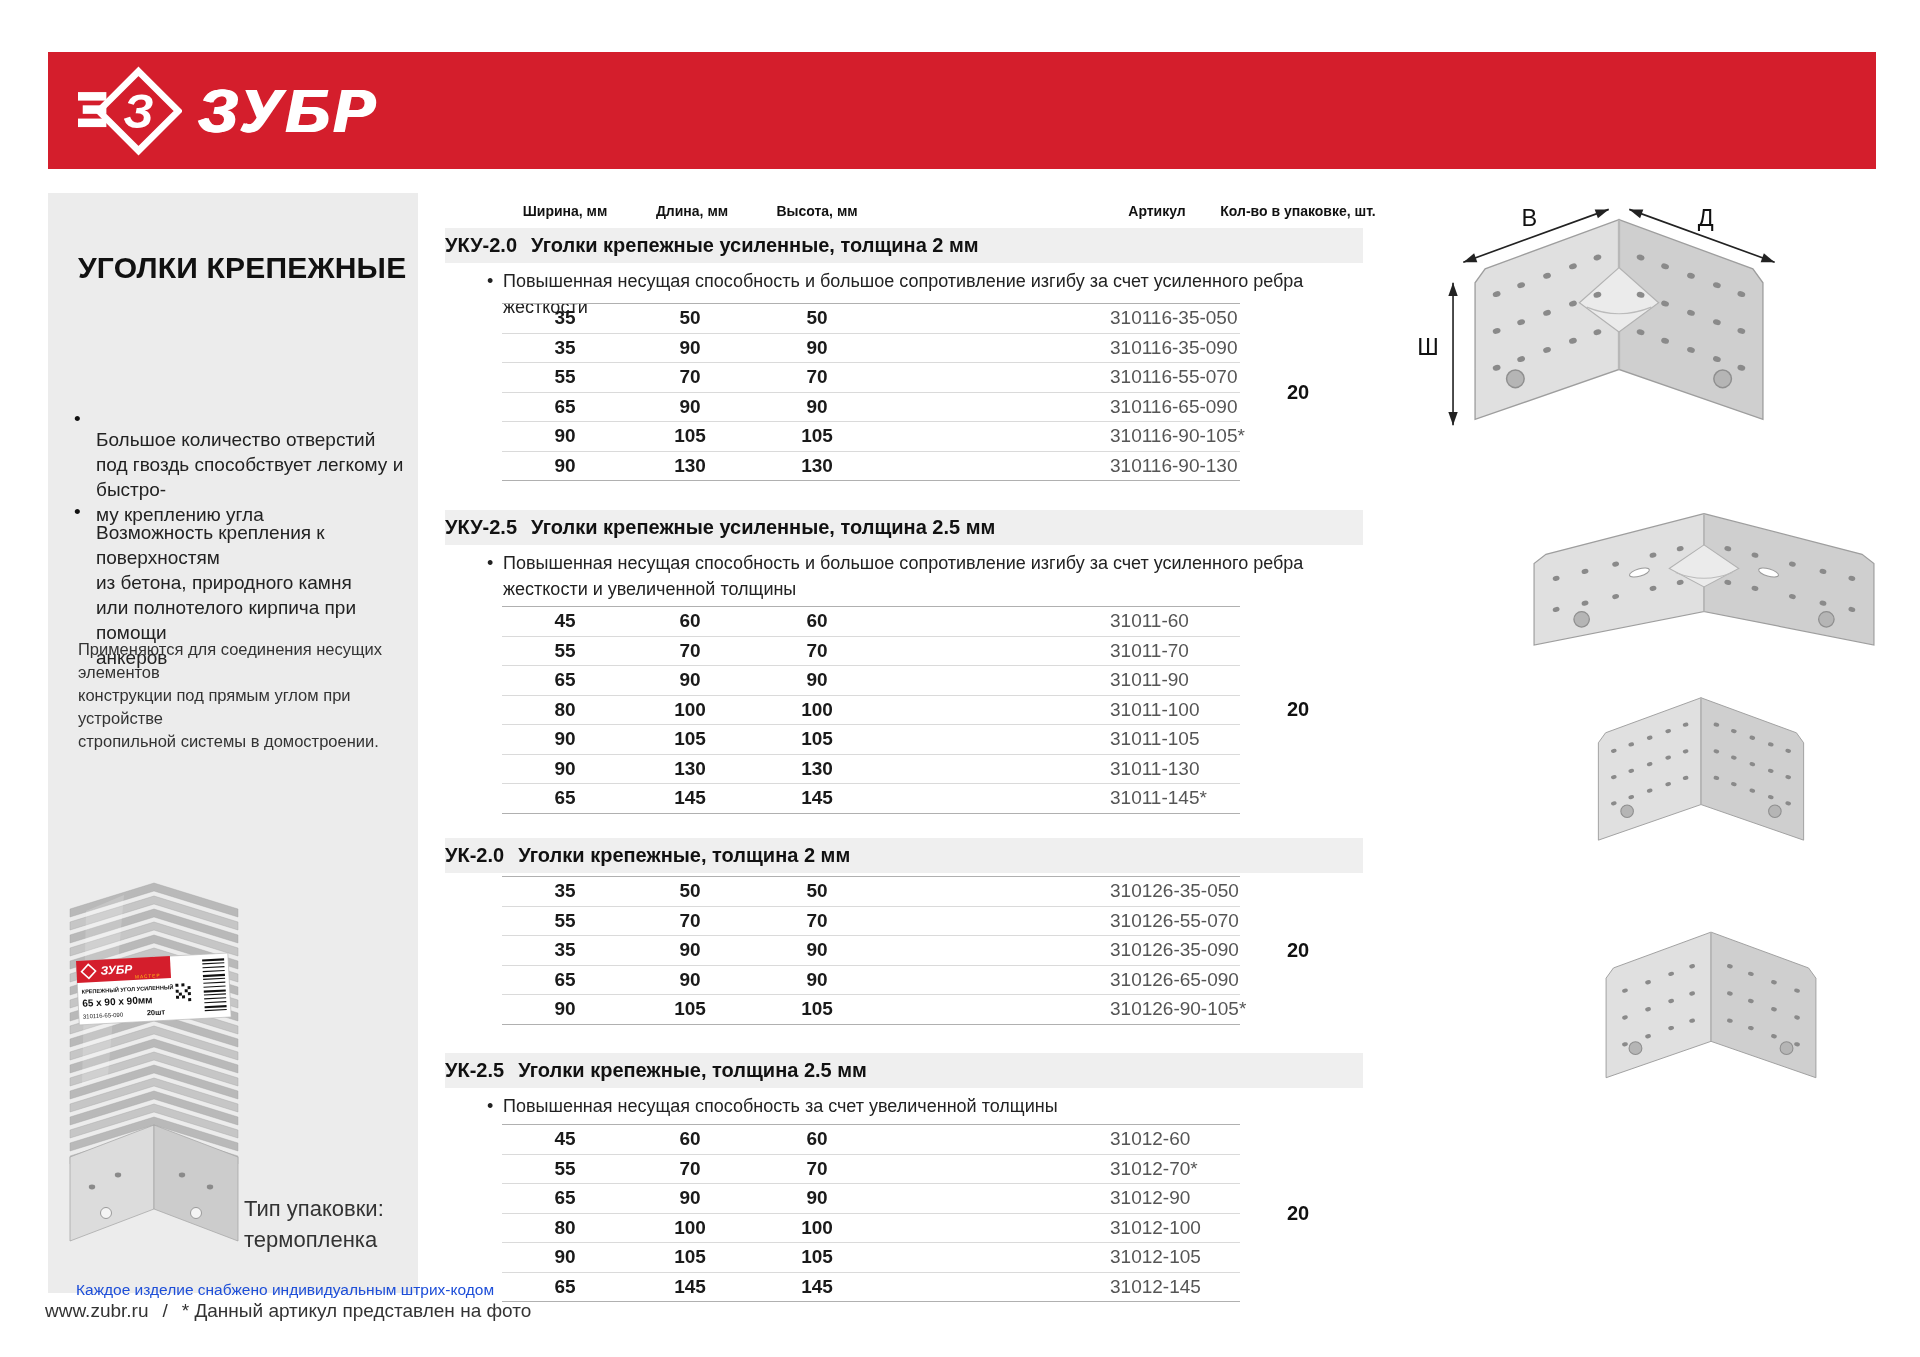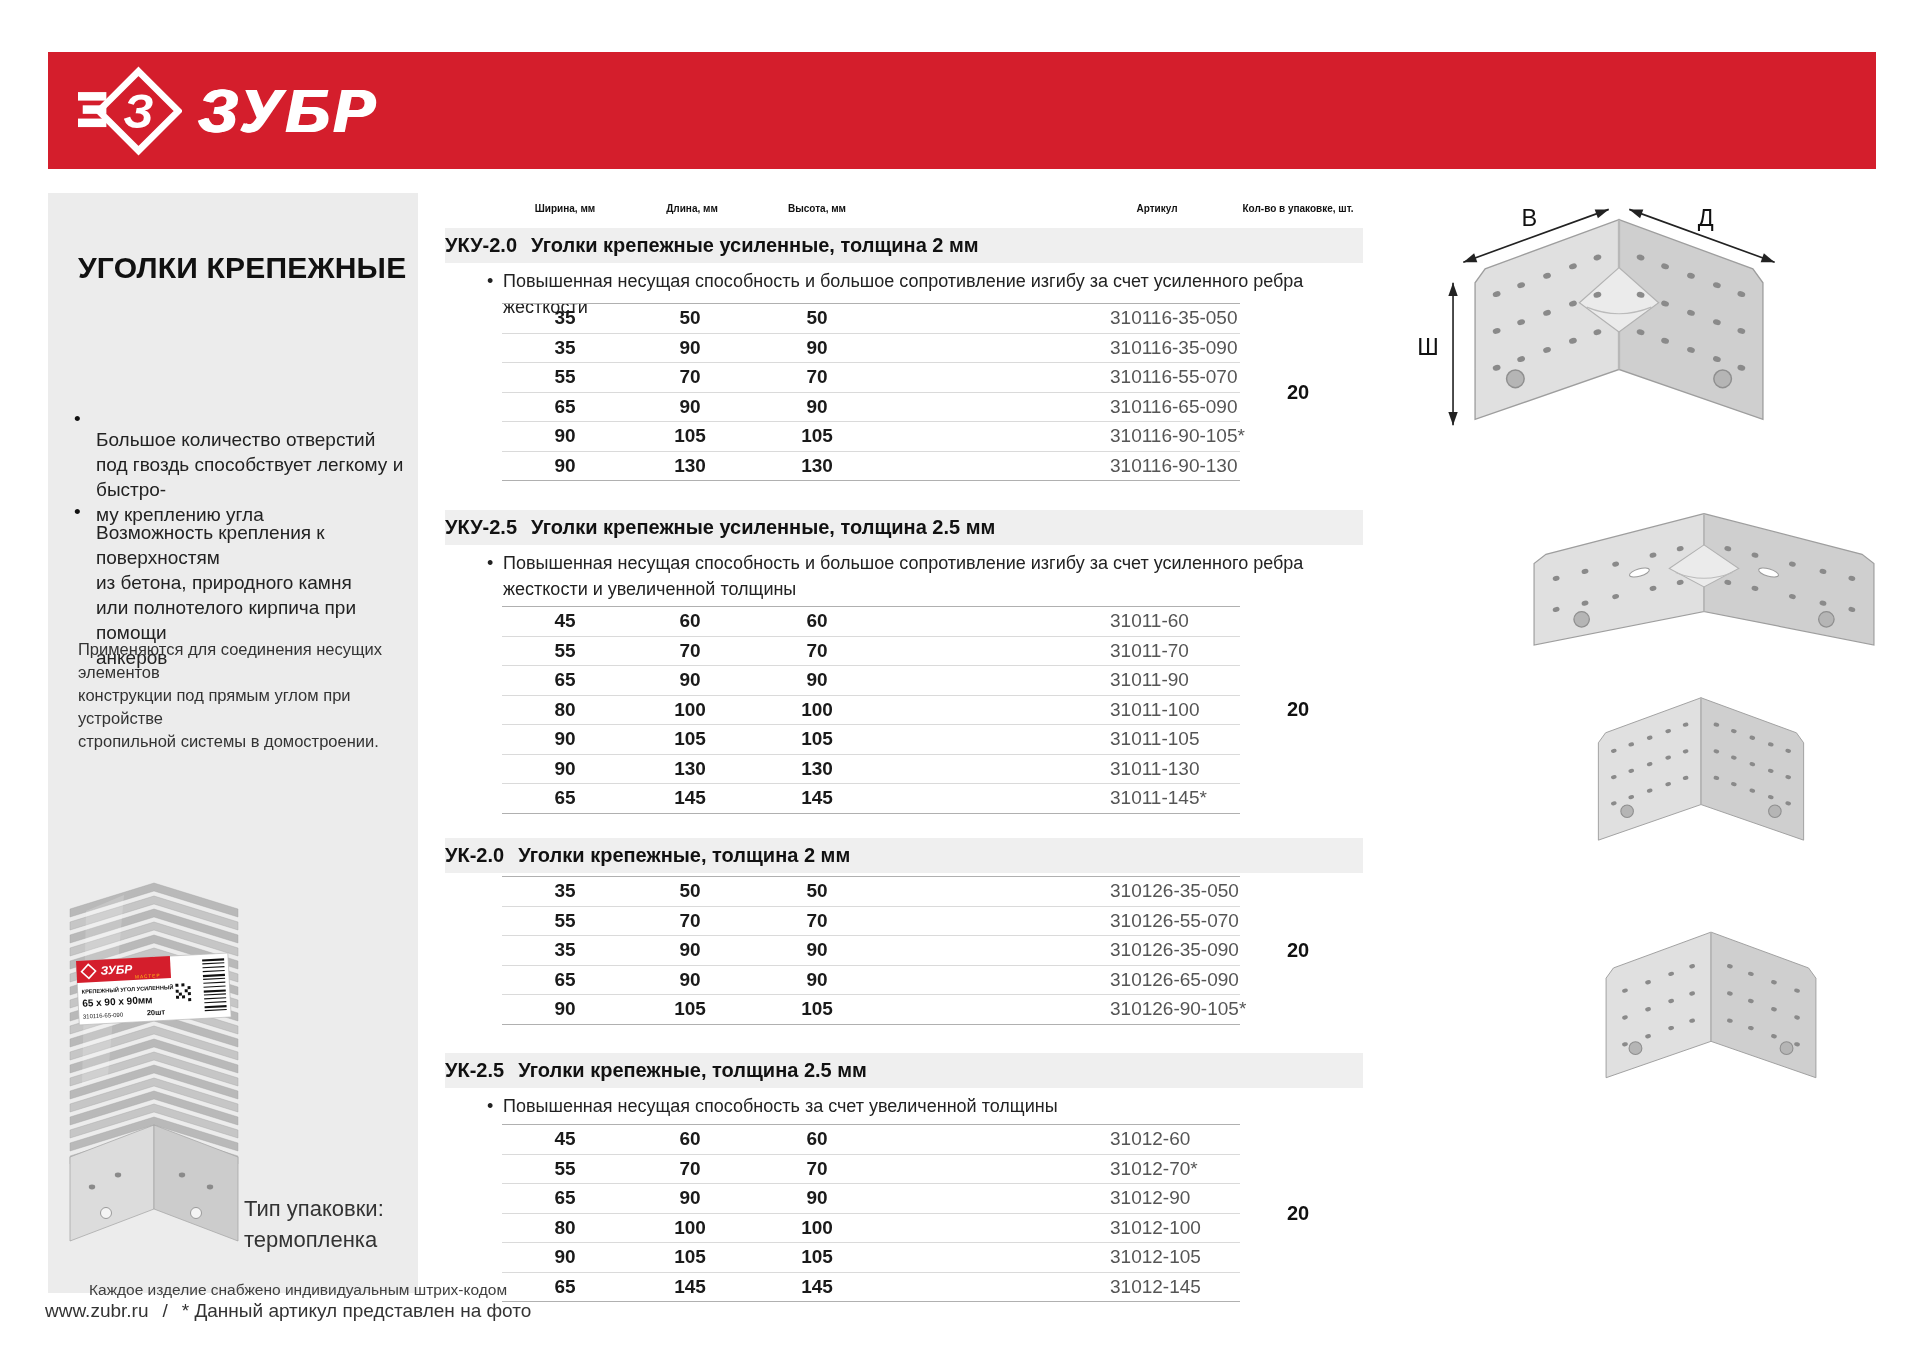--- a/index.html
+++ b/index.html
@@ -17,26 +17,26 @@
   
   .sidebar{position:absolute;left:48px;top:193px;width:370px;height:1100px;background:#ececec;}
   .sb-title{position:absolute;left:30px;top:38px;font-size:30px;font-weight:bold;letter-spacing:0.2px;color:#111;}
   .sb-intro{position:absolute;left:30px;top:92px;font-size:19px;line-height:25px;white-space:pre-line;color:#222;}
   .sb-bullet-mark{position:absolute;left:26px;font-size:19px;color:#111;}
   .sb-bullet{position:absolute;left:48px;font-size:19px;line-height:25px;white-space:pre-line;color:#222;}
   .sb-app{position:absolute;left:30px;top:428px;font-size:16.5px;line-height:23px;white-space:pre-line;color:#333;}
   .sb-photo{position:absolute;left:14px;top:672px;width:184px;height:386px;}
   .sb-pack{position:absolute;left:196px;top:1000px;font-size:22px;line-height:31px;color:#333;}
   .sb-pack span{display:block;}
-  .sb-note{position:absolute;left:28px;top:1072px;font-size:15.5px;color:#404040;white-space:nowrap;margin-left:13px;}
+  .sb-note{position:absolute;left:28px;top:1072px;font-size:15.5px;color:#1d4ed8;white-space:nowrap;}
 
   
   .main{position:absolute;left:445px;top:195px;width:918px;height:1125px;}
   .col-h{position:absolute;top:8px;left:0;width:918px;height:20px;}
-  .ch{position:absolute;transform:translateX(-50%);font-size:10px;font-weight:bold;white-space:nowrap;color:#111;}
+  .ch{position:absolute;transform:translateX(-50%);font-size:14px;font-weight:bold;white-space:nowrap;color:#111;}
   .sec{position:absolute;left:0;width:918px;}
   .sec-bar{position:absolute;left:0;top:0;width:918px;height:35px;background:#efefef;
            display:flex;align-items:center;box-sizing:border-box;
            font-size:20px;font-weight:bold;color:#111;white-space:nowrap;}
   .sec-code{margin-right:14px;}
   .sec-note{position:absolute;left:58px;top:40px;font-size:18px;line-height:26px;white-space:pre-line;color:#222;}
   .sec-note::before{content:"•";position:absolute;left:-16px;top:0;}
   .rows{position:absolute;left:57px;width:738px;border-top:1px solid #b0b0b0;}
   .row{position:relative;height:29.5px;border-bottom:1px solid #dadada;box-sizing:border-box;}
   .row:last-child{border-bottom:1px solid #b0b0b0;}

